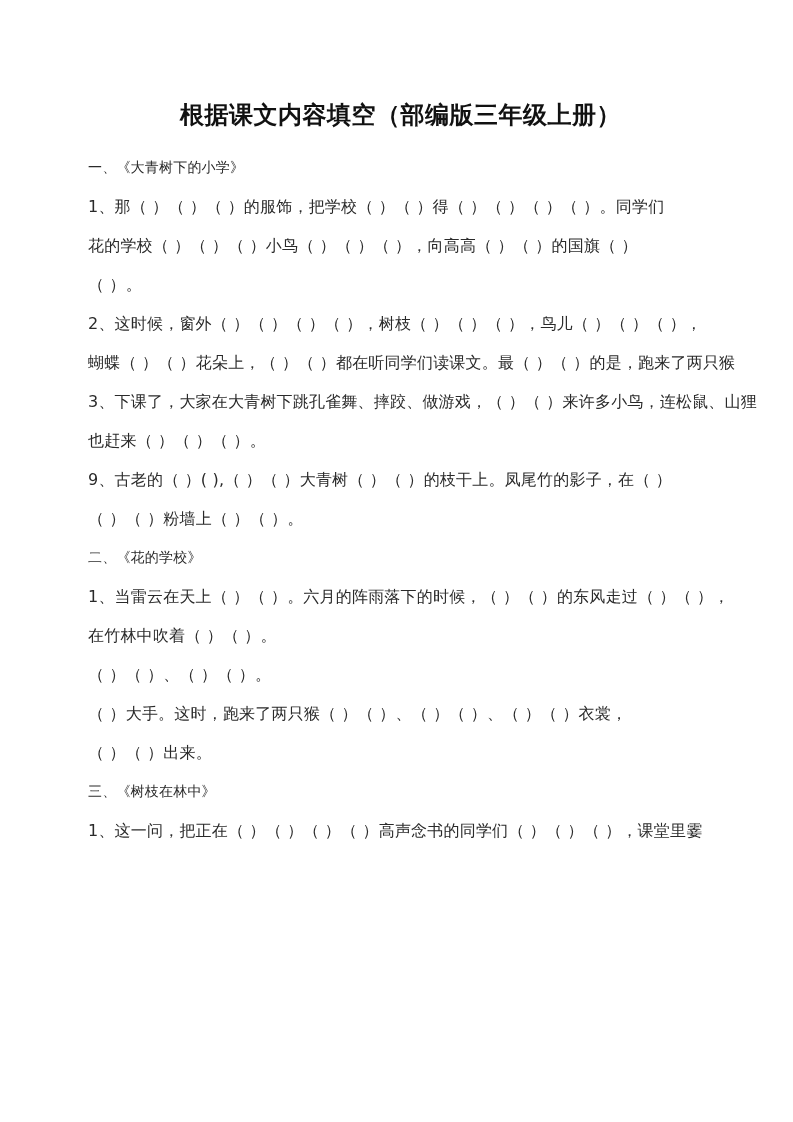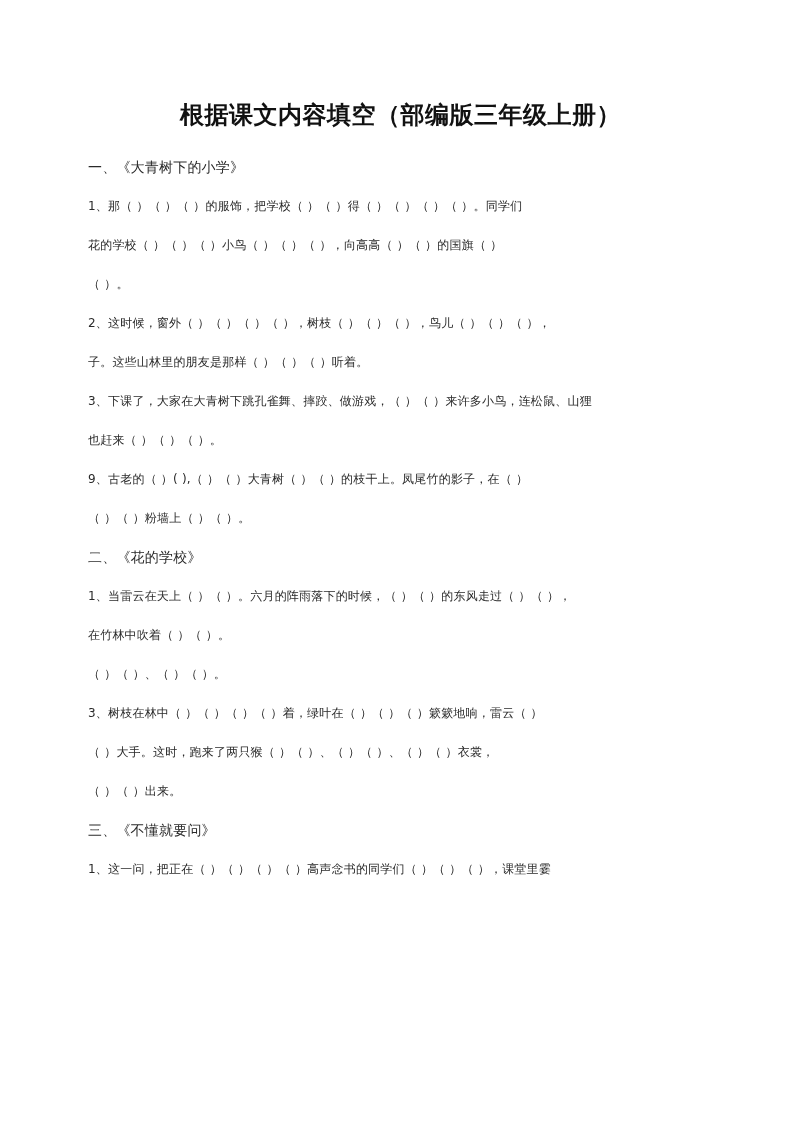--- a/index.html
+++ b/index.html
@@ -47,21 +47,21 @@
   }
   .section-head {
     font-size: 14px;
     line-height: 39px;
     height: 39px;
     color: #2a2a2a;
     white-space: nowrap;
     letter-spacing: 0.2px;
   }
   .q-line {
-    font-size: 12px;
+    font-size: 16px;
     line-height: 39px;
     height: 39px;
     color: #2a2a2a;
     white-space: nowrap;
     letter-spacing: 0.2px;
   }
 </style>
 </head>
 <body>
 
@@ -71,37 +71,36 @@
 
   <div class="body-area">
 
     <div class="section-head">一、《大青树下的小学》</div>
 
     <div class="q-line">1、那（    ）（    ）（    ）的服饰，把学校（    ）（  ）得（  ）（    ）（  ）（  ）。同学们</div>
     <div class="q-line">花的学校（  ）（    ）（  ）小鸟（  ）（  ）（    ），向高高（  ）（    ）的国旗（    ）</div>
     <div class="q-line">（    ）。</div>
 
     <div class="q-line">2、这时候，窗外（  ）（  ）（  ）（  ），树枝（  ）（  ）（  ），鸟儿（  ）（  ）（    ），</div>
-    <div class="q-line">子。这些山林里的朋友是那样（    ）（    ）（    ）听着。</div>
+    <div class="q-line">蝴蝶（  ）（  ）花朵上，（  ）（  ）都在听同学们读课文。最（    ）（  ）的是，跑来了两只猴</div>
 
     <div class="q-line">3、下课了，大家在大青树下跳孔雀舞、摔跤、做游戏，（    ）（    ）来许多小鸟，连松鼠、山狸</div>
     <div class="q-line">也赶来（    ）（    ）（    ）。</div>
 
     <div class="q-line">9、古老的（    ）(    ),（  ）（    ）大青树（  ）（    ）的枝干上。凤尾竹的影子，在（  ）</div>
     <div class="q-line">（  ）（  ）粉墙上（    ）（    ）。</div>
 
     <div class="section-head">二、《花的学校》</div>
 
     <div class="q-line">1、当雷云在天上（    ）（    ）。六月的阵雨落下的时候，（  ）（  ）的东风走过（    ）（    ），</div>
     <div class="q-line">在竹林中吹着（    ）（    ）。</div>
 
     <div class="q-line">（  ）（    ）、（    ）（    ）。</div>
 
-    <div class="q-line">3、树枝在林中（    ）（    ）（    ）（    ）着，绿叶在（  ）（  ）（  ）簌簌地响，雷云（  ）</div>
     <div class="q-line">（    ）大手。这时，跑来了两只猴（    ）（    ）、（    ）（    ）、（    ）（    ）衣裳，</div>
     <div class="q-line">（    ）（  ）出来。</div>
 
-    <div class="section-head">三、《不懂就要问》</div>
+    <div class="section-head">三、《树枝在林中》</div>
 
     <div class="q-line">1、这一问，把正在（    ）（    ）（    ）（  ）高声念书的同学们（  ）（  ）（  ），课堂里霎</div>
 
   </div>
 </div>
 
 </body></html>

